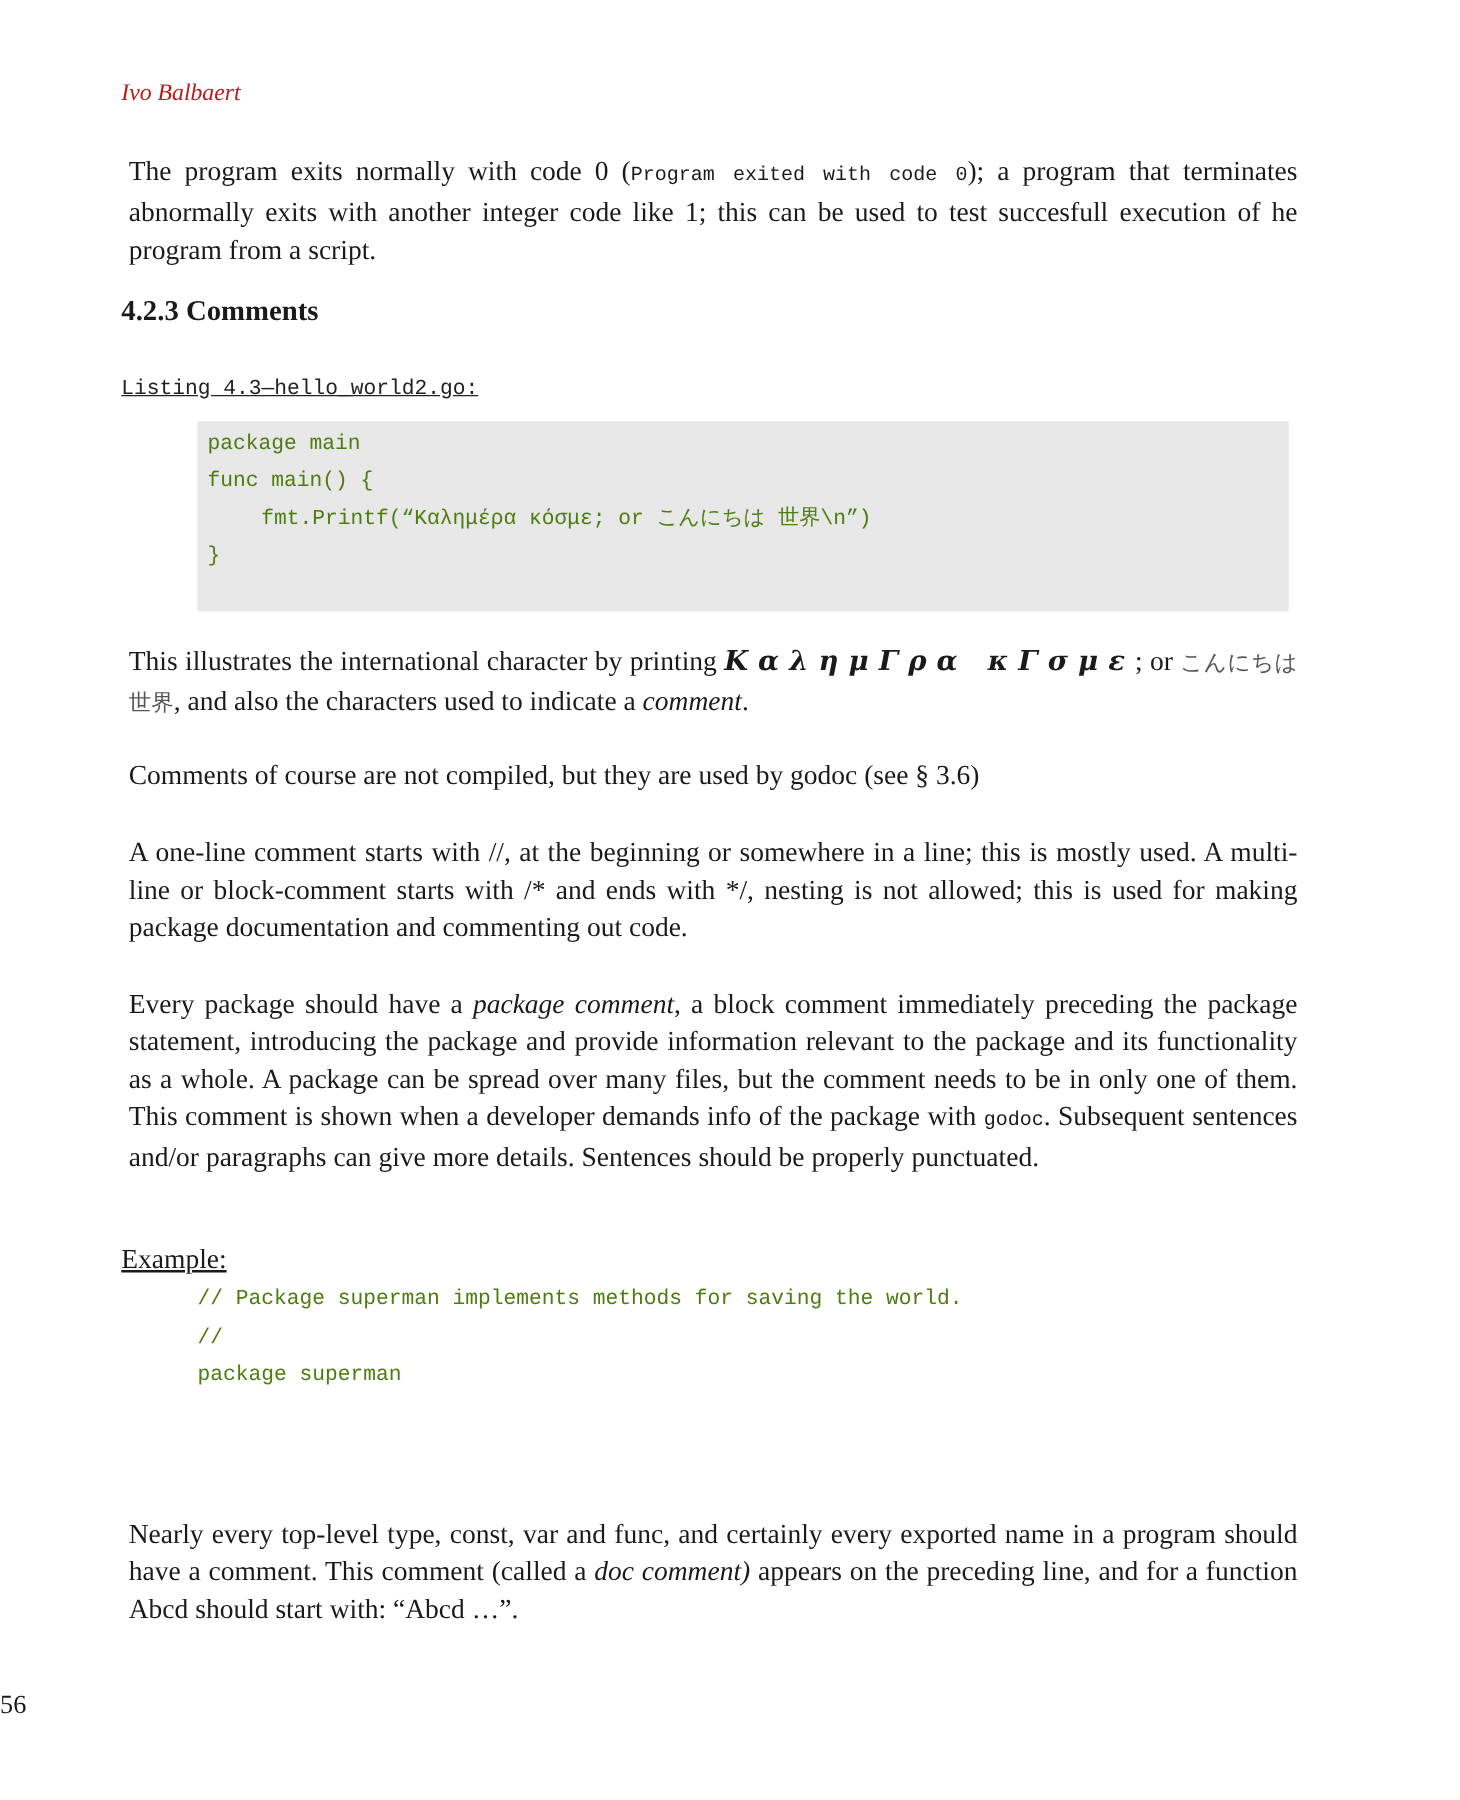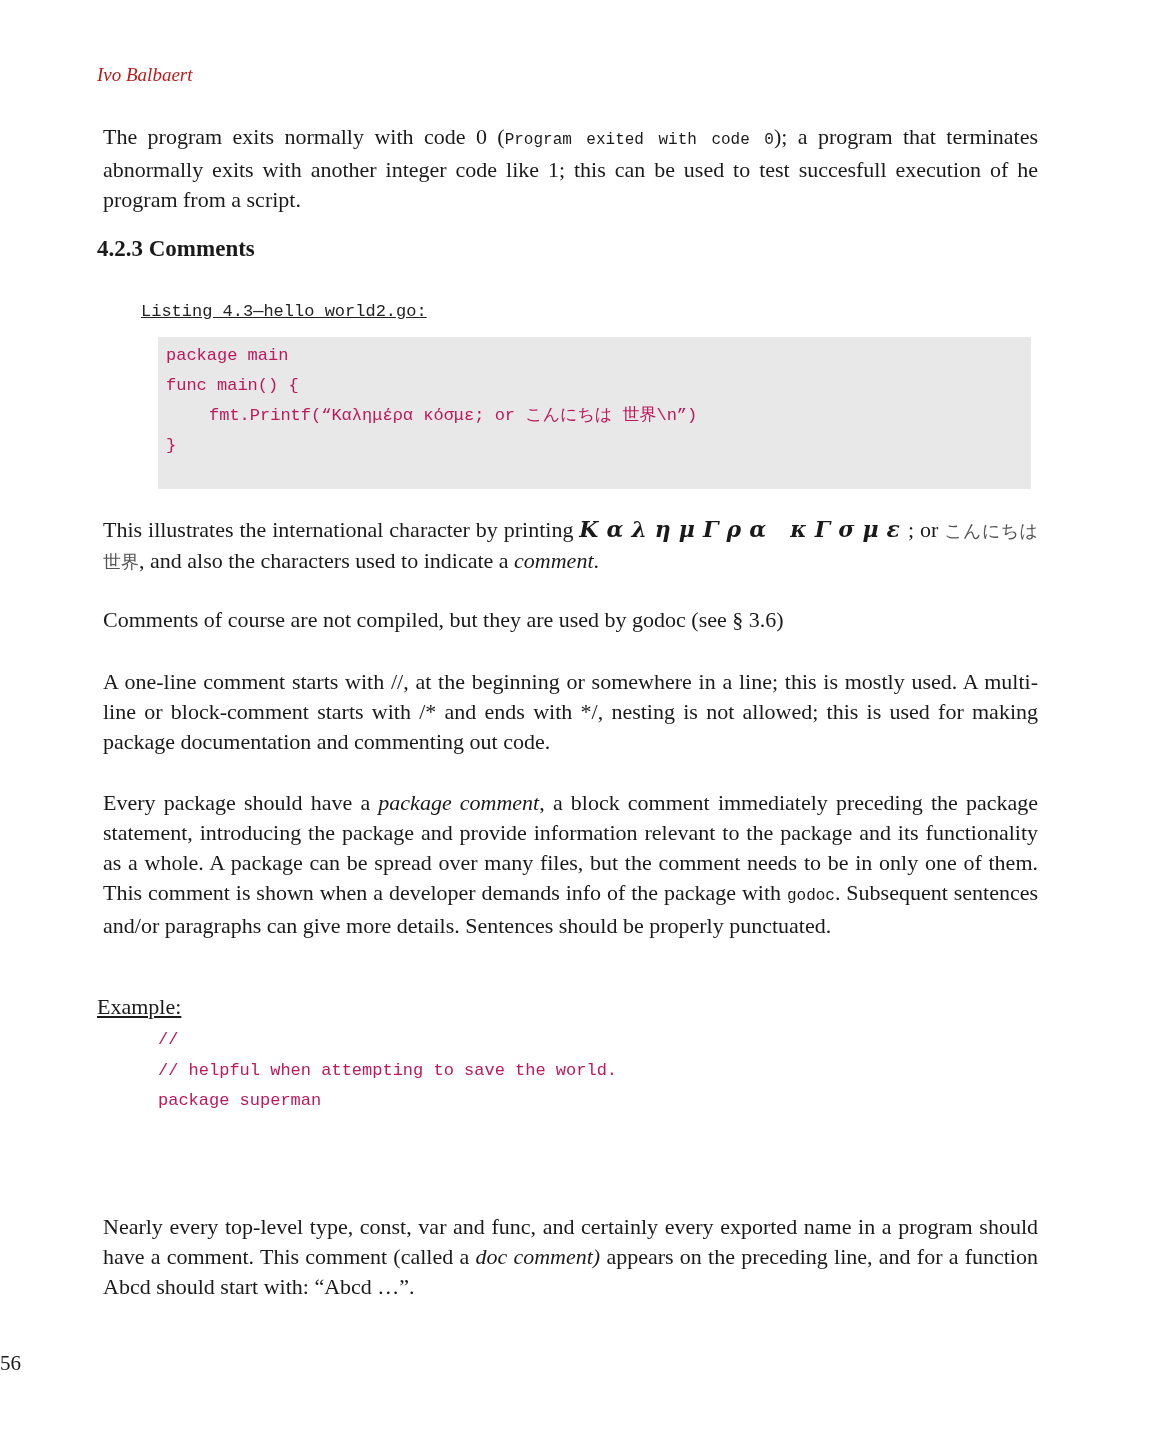--- a/index.html
+++ b/index.html
@@ -18,30 +18,30 @@
     }
     .mono { font-family: "Liberation Mono", "DejaVu Sans Mono", monospace; font-size: 16px; }
     .abs { position: absolute; left: 97px; width: 935px; }
     h3 {
       position: absolute; left: 97px; top: 236px; margin: 0;
       font-size: 23px; font-weight: bold;
     }
     .listing-caption {
       position: absolute; left: 97px; top: 302px;
       font-family: "Liberation Mono", "DejaVu Sans Mono", monospace;
-      font-size: 17px; text-decoration: underline; color: #222; margin-left: 44px;
+      font-size: 17px; text-decoration: underline; color: #222;
     }
     .code-block {
       position: absolute; left: 158px; top: 337px; width: 873px; height: 152px;
       background: #e8e8e8;
       box-sizing: border-box; padding: 4px 0 0 8px;
     }
     .code-line {
       font-family: "Liberation Mono", "DejaVu Sans Mono", monospace;
-      font-size: 17px; line-height: 30px; white-space: pre; color: #be185d;
+      font-size: 17px; line-height: 30px; white-space: pre; color: #4d7c0f;
       height: 30px;
     }
     .indent { padding-left: 43px; }
     .greek { font-family: "DejaVu Serif", serif; font-style: italic; letter-spacing: 8px; font-weight: bold; }
     .example-label { position: absolute; left: 97px; top: 994px; font-size: 22px; text-decoration: underline; }
     .example-code { position: absolute; left: 158px; top: 1025px; }
     .example-code .code-line { font-size: 17px; line-height: 30.5px; height: 30.5px; }
     .page-number {
       position: absolute; top: 1351px; left: 0; width: 1128px; text-align: left;
       font-size: 21px;
@@ -70,20 +70,20 @@
 
 <p class="abs" style="top:599px">Comments of course are not compiled, but they are used by godoc (see § 3.6)</p>
 
 <p class="abs" style="top:661px">A one-line comment starts with //, at the beginning or somewhere in a line; this is mostly used. A multi-line or block-comment starts with /*  and ends with */, nesting is not allowed; this is used for making package documentation and commenting out code.</p>
 
 <p class="abs" style="top:782px"><span>Every package should have a </span><em>package comment</em><span>, a block comment immediately preceding the package statement, introducing the package and provide information relevant to the package and its functionality as a whole. A package can be spread over many files, but the comment needs to be in only one of them. This comment is shown when a developer demands info of the package with </span><span class="mono">godoc</span><span>. Subsequent sentences and/or paragraphs can give more details. Sentences should be properly punctuated.</span></p>
 
 <div class="example-label">Example:</div>
 
 <div class="example-code">
+  <div class="code-line">// Package superman implements methods for saving the world.</div>
   <div class="code-line">//</div>
-  <div class="code-line">// helpful when attempting to save the world.</div>
   <div class="code-line">package superman</div>
 </div>
 
 <p class="abs" style="top:1206px"><span>Nearly every top-level type, const, var and func, and certainly every exported name in a program should have a comment. This comment (called a </span><em>doc comment)</em><span> appears on the preceding line, and for a function Abcd should start with: “Abcd …”.</span></p>
 
 <div class="page-number">56</div>
 
 </body></html>

